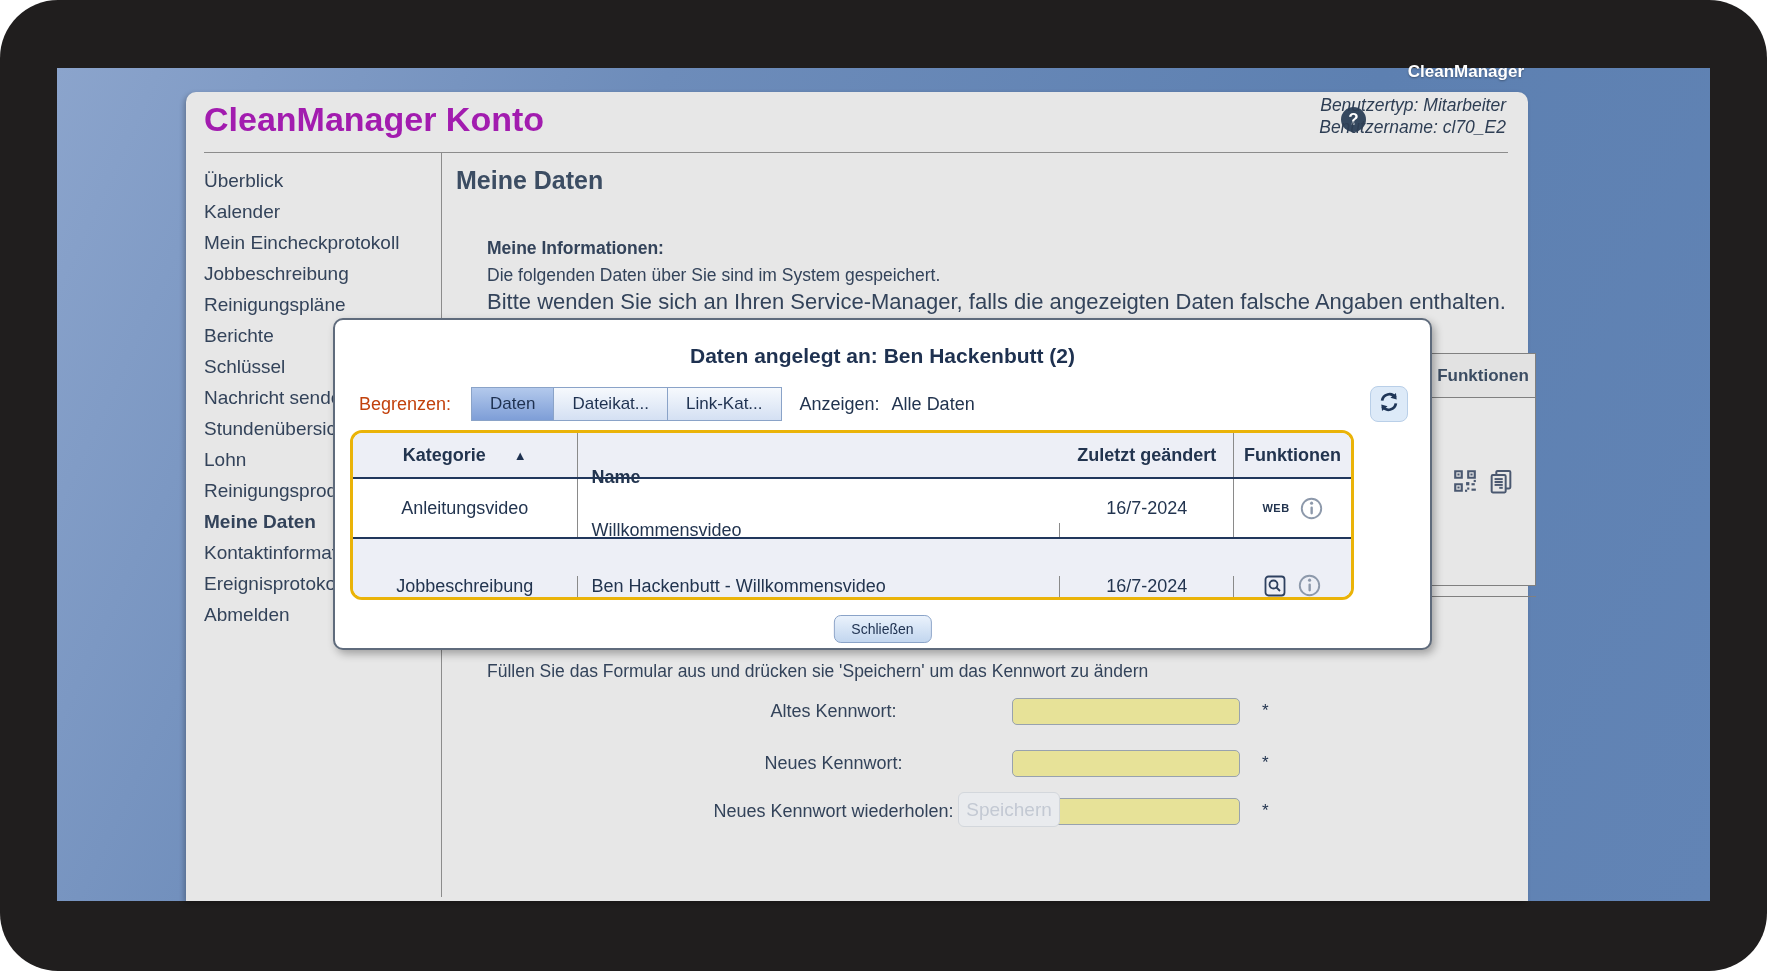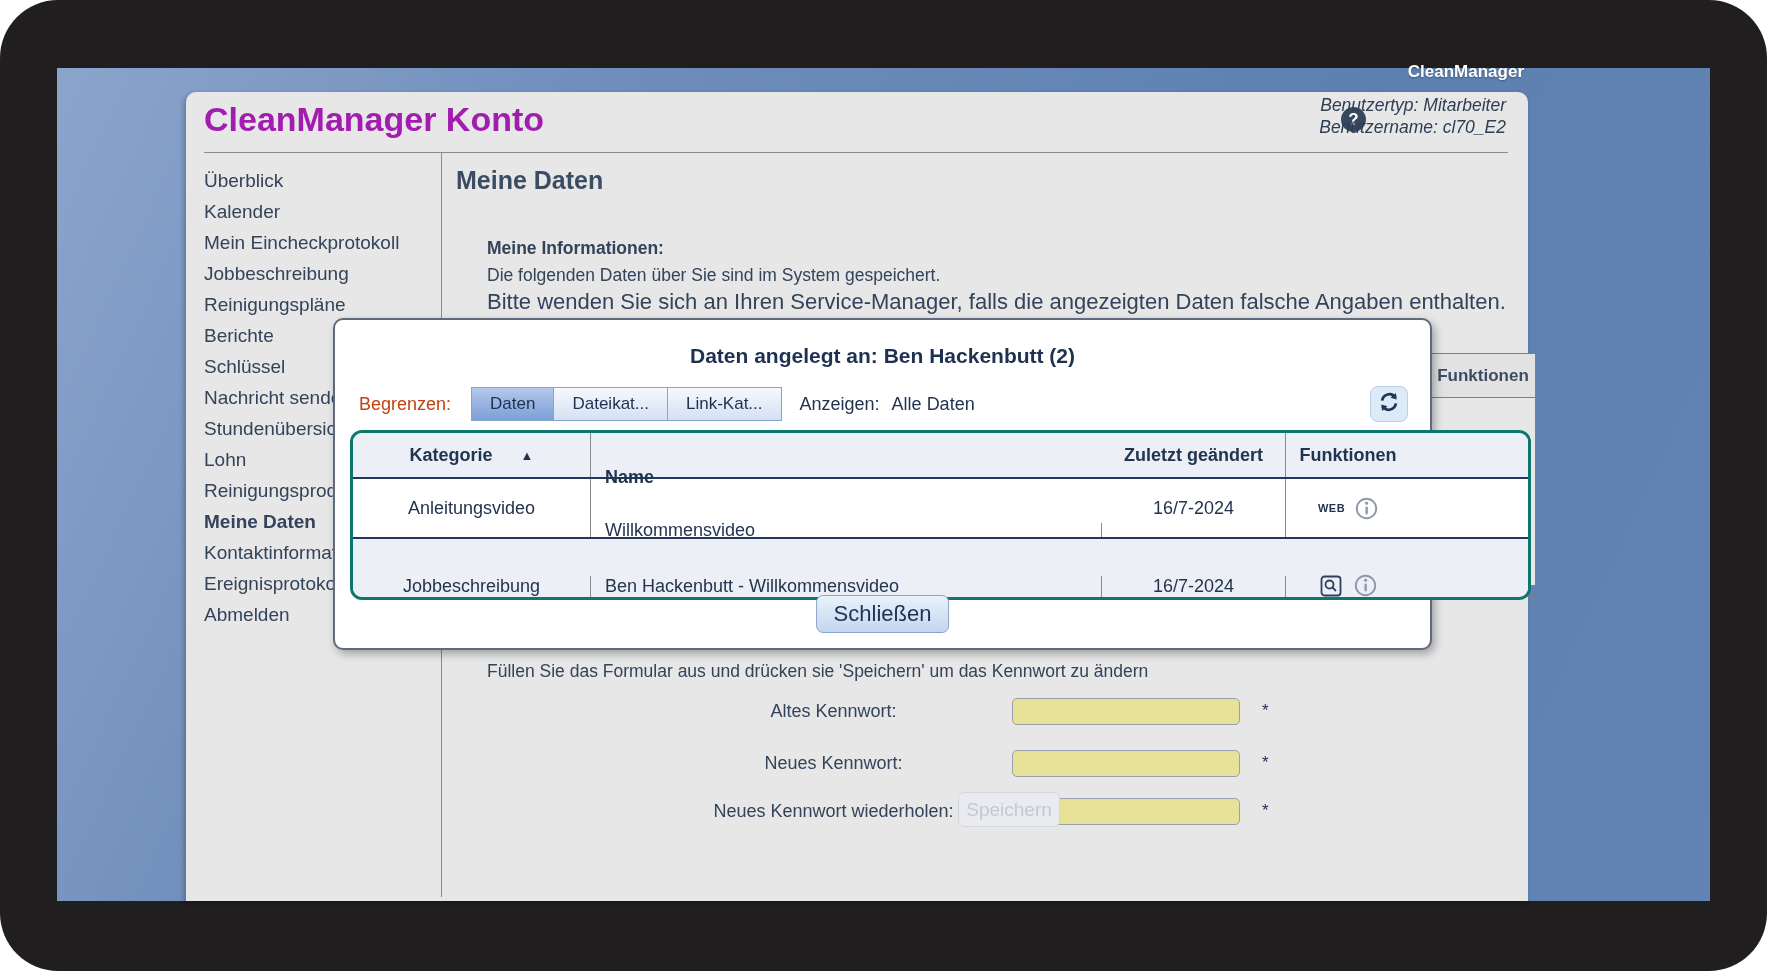--- a/index.html
+++ b/index.html
@@ -62,35 +62,35 @@
   .segmented{display:flex;border:1px solid #8aa3c8;border-radius:0;overflow:hidden;}
   .seg{padding:0 18px;height:32px;line-height:32px;font-size:17px;color:#1e3150;cursor:pointer;
        background:linear-gradient(#f6f9fd,#d4e0f3);border-right:1px solid #8aa3c8;}
   .seg:last-child{border-right:none;}
   .seg.active{background:linear-gradient(#b3c9ec,#7e9ed7);}
   .show-label{margin-left:18px;font-size:18px;color:#22344f;}
   .show-value{margin-left:12px;font-size:18px;color:#22344f;cursor:pointer;}
   .refresh-btn{margin-left:auto;width:36px;height:34px;background:#ddeaf8;border:1px solid #b9cfe8;
                border-radius:8px;display:flex;align-items:center;justify-content:center;cursor:pointer;}
 
-  .mtable{position:absolute;left:15px;top:110px;width:1181px;border:3px solid #0f766e;
+  .mtable{position:absolute;left:15px;top:110px;width:1004px;border:3px solid #eab308;
           border-radius:12px;box-sizing:border-box;overflow:hidden;}
   .mrow{display:flex;}
   .mcell{box-sizing:border-box;border-right:1px solid #8a8a8a;display:flex;align-items:center;
          justify-content:center;font-size:18px;color:#22344f;}
   .mcell:last-child{border-right:none;}
   .c0{width:238px;} .c1{width:511px;justify-content:flex-start;padding-left:14px;margin-top:44px;} .c2{width:184px;} .c3{width:124px;}
   .mhead{height:44px;background:#edeff6;border-bottom:2px solid #21375c;font-weight:bold;}
   .mr1{height:58px;background:#fff;border-bottom:2px solid #21375c;}
   .mr2{height:58px;background:#edeff6;align-items:flex-end;}
   .sort-caret{margin-left:28px;font-size:13px;color:#1e3150;cursor:pointer;}
   .web-tag{font-size:11px;font-weight:bold;letter-spacing:.5px;color:#22344f;margin-right:10px;cursor:pointer;}
   .icon-btn{display:inline-flex;cursor:pointer;}
-  .close-btn{position:absolute;bottom:15px;left:50%;transform:translateX(-50%);padding:5px 17px;
-             font-size:22px;color:#1e3150;background:linear-gradient(#eaf2fc,#c2d6ef);
+  .close-btn{position:absolute;bottom:5px;left:50%;transform:translateX(-50%);padding:5px 17px;
+             font-size:14px;color:#1e3150;background:linear-gradient(#eaf2fc,#c2d6ef);
              border:1px solid #8aa3c8;border-radius:7px;font-family:"Liberation Sans",sans-serif;cursor:pointer;}
 </style>
 </head>
 <body>
 
 <div id="stage">
   <div class="frame"></div>
   <div class="screen"></div>
   <div class="brand">CleanManager</div>
   <div class="card"></div>

